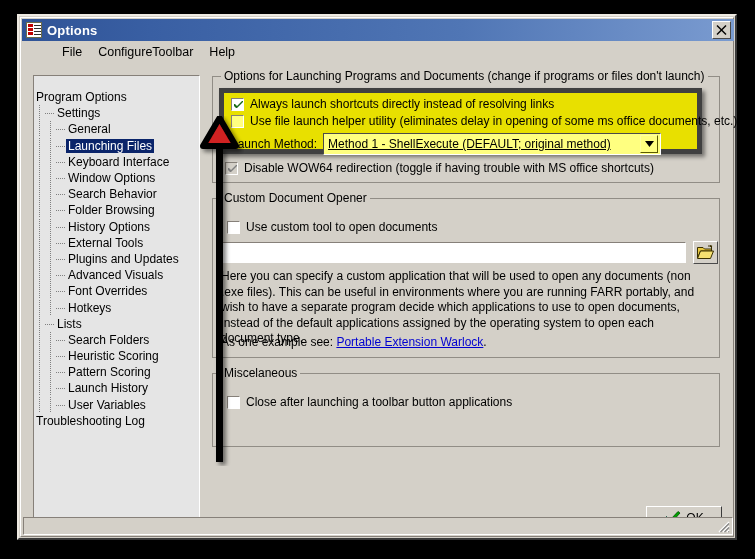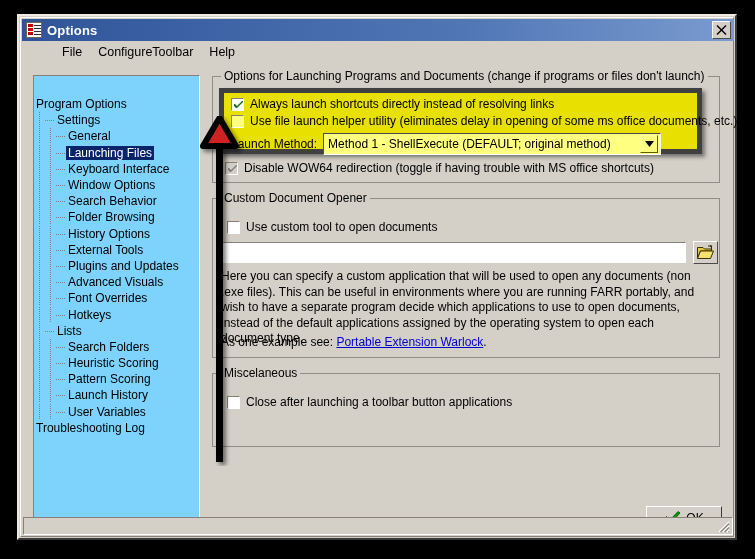--- a/index.html
+++ b/index.html
@@ -135,28 +135,28 @@
     height: 474px;
   }
 
   
   .tree-panel {
     position: absolute;
     left: 11px;
     top: 13px;
     width: 167px;
     height: 449px;
-    background: #7dd3fc;
+    background: #e5e5e5;
     border-top: 1px solid #868079;
     border-left: 1px solid #868079;
     border-right: 1px solid #ffffff;
     border-bottom: 1px solid #ffffff;
     box-sizing: border-box;
     overflow: hidden;
-    padding-top: 20px;
+    padding-top: 13px;
   }
   .tree-row {
     height: 16.2px;
     display: flex;
     align-items: center;
     font-size: 12px;
     color: #000000;
     white-space: nowrap;
     cursor: default;
   }
@@ -667,21 +667,21 @@
             <span>Always launch shortcuts directly instead of resolving links</span>
           </div>
 
           <div class="row" style="position:absolute; left:7px; top:21px;">
             <span class="cb on-yellow"></span>
             <span>Use file launch helper utility (eliminates delay in opening of some ms office documents, etc.)</span>
           </div>
 
           <div class="row" style="position:absolute; left:7px; top:40px; width:466px;">
             <span style="margin-right:6px;">Launch Method:</span>
-            <div class="combo" style="width:338px;">
+            <div class="combo" style="width:338px;text-decoration:underline;">
               <span class="combo-text">Method 1 - ShellExecute (DEFAULT; original method)</span>
               <span class="combo-btn">
                 <svg width="9" height="6" viewBox="0 0 9 6">
                     <path d="M0 0 L9 0 L4.5 6 Z" fill="#000000"></path>
                   </svg>
               </span>
             </div>
           </div>
         </div>
 

